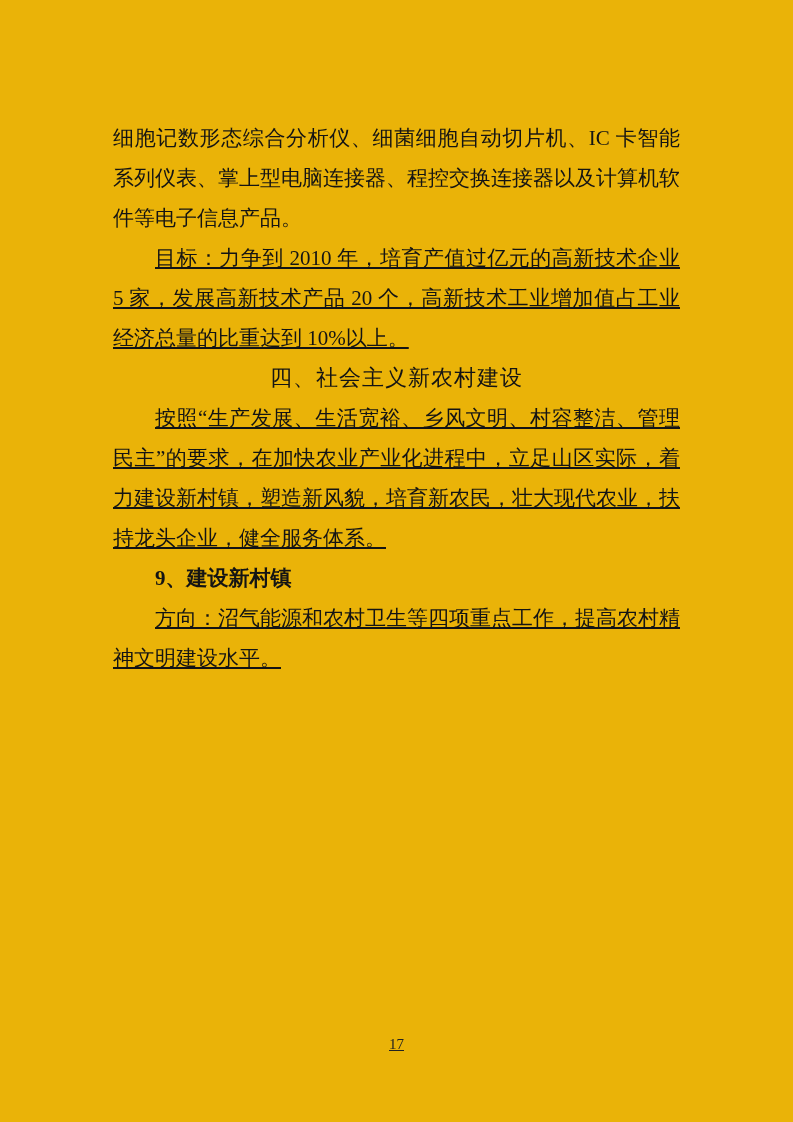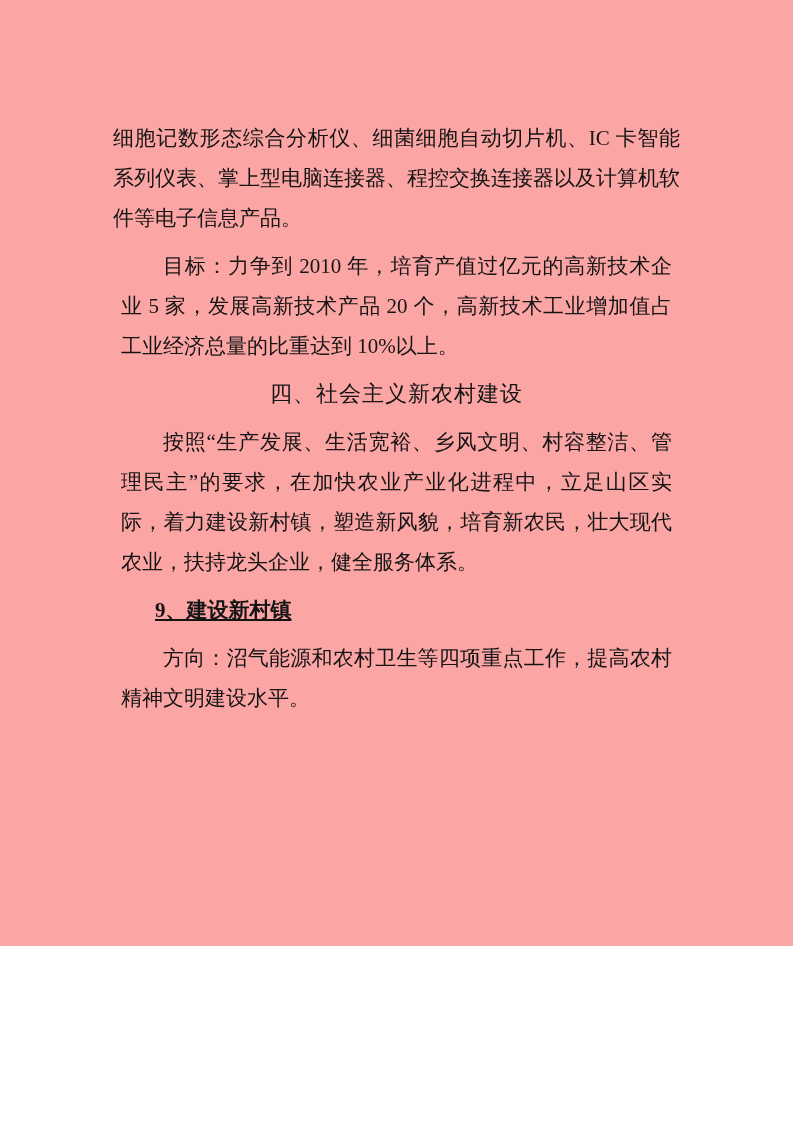--- a/index.html
+++ b/index.html
@@ -3,38 +3,39 @@
 <meta charset="utf-8">
 <style>
   html, body {
     margin: 0;
     padding: 0;
     background: #ffffff;
   }
   .page {
     position: relative;
     width: 793px;
-    height: 946px;
-    background: #fca5a5;
+    height: 1122px;
+    background: #eab308;
     overflow: hidden;
     font-family: "Liberation Serif", "DejaVu Serif", serif;
     color: #141414;
   }
   .content {
     position: absolute;
     left: 113px;
     top: 118px;
     width: 567px;
     font-size: 21px;
     line-height: 40px;
     text-align: justify;
   }
   .para {
-    margin: 8px;
+    margin: 0;
     text-indent: 2em;
+    text-decoration: underline;
   }
   .para-continuation {
     margin: 0;
     text-indent: 0;
   }
   .section-heading {
     margin: 0;
     text-indent: 0;
     text-align: center;
     font-family: "Liberation Sans", "DejaVu Sans", sans-serif;
@@ -42,21 +43,20 @@
     font-size: 22px;
     line-height: 40px;
     letter-spacing: 1px;
   }
   .subsection-heading {
     margin: 0;
     text-indent: 2em;
     font-weight: bold;
     font-size: 21px;
     line-height: 40px;
-    text-decoration: underline;
   }
   .page-number {
     position: absolute;
     top: 1034px;
     left: 0;
     width: 793px;
     text-align: center;
     font-size: 15px;
     line-height: 20px;
     color: #222222;

